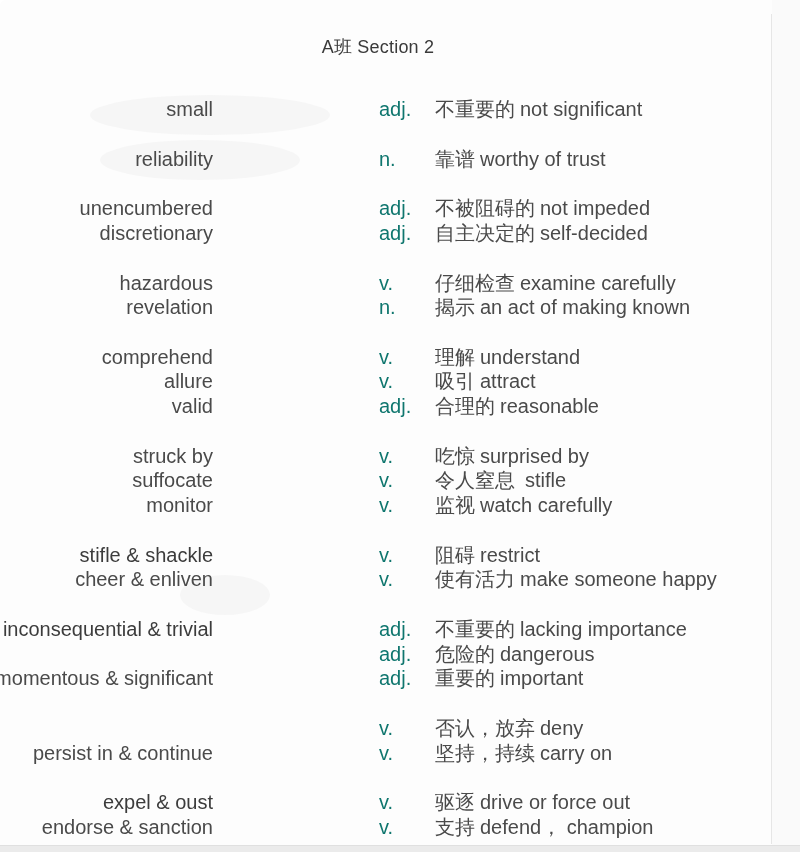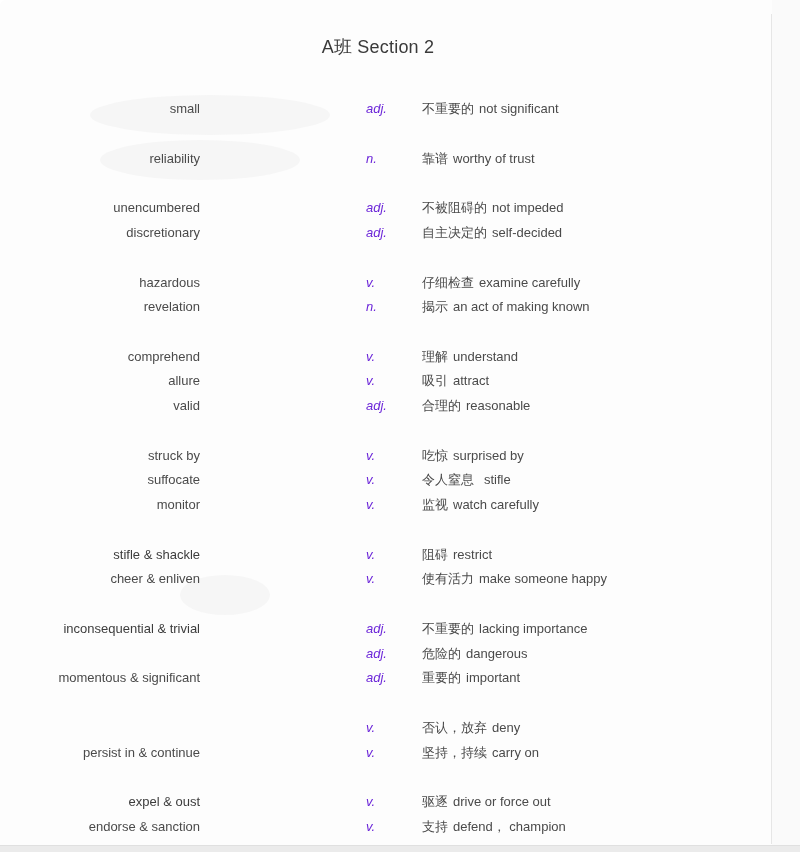--- a/index.html
+++ b/index.html
@@ -50,43 +50,42 @@
       color: #3a3a3a;
       letter-spacing: 0.2px;
     }
     .vocab {
       position: absolute;
       left: 0; top: 0;
       width: 772px;
     }
     .entry {
       position: absolute;
-      left: 2px;
+      left: 15px;
       height: 22px;
       width: 632px;
-      font-size: 13px;
+      font-size: 20px;
       line-height: 22px;
     }
     .head {
       position: absolute;
       right: calc(772px - 338px);
       white-space: nowrap;
       text-align: right;
       color: #4a4a4a;
     }
     .head.bold {
       font-weight: normal;
       color: #3c3c3c;
     }
     .pos {
       position: absolute;
       left: 364px;
       white-space: nowrap;
-      color: #6d28d9;
-      font-style: italic;
+      color: #0f766e;
     }
     .def {
       position: absolute;
       left: 392px;
       white-space: nowrap;
       color: #4a4a4a;
       margin-left: 28px;
     }
     .def .zh { margin-right: 5px; }
     .smudge {

